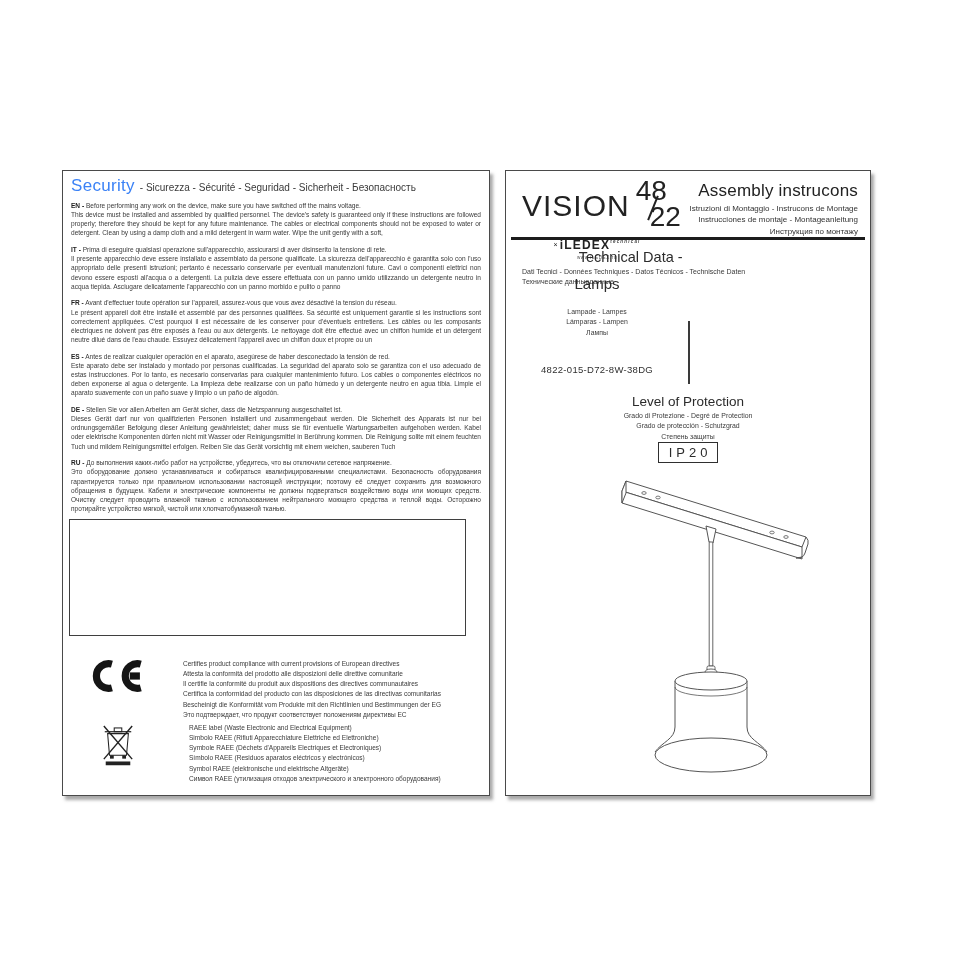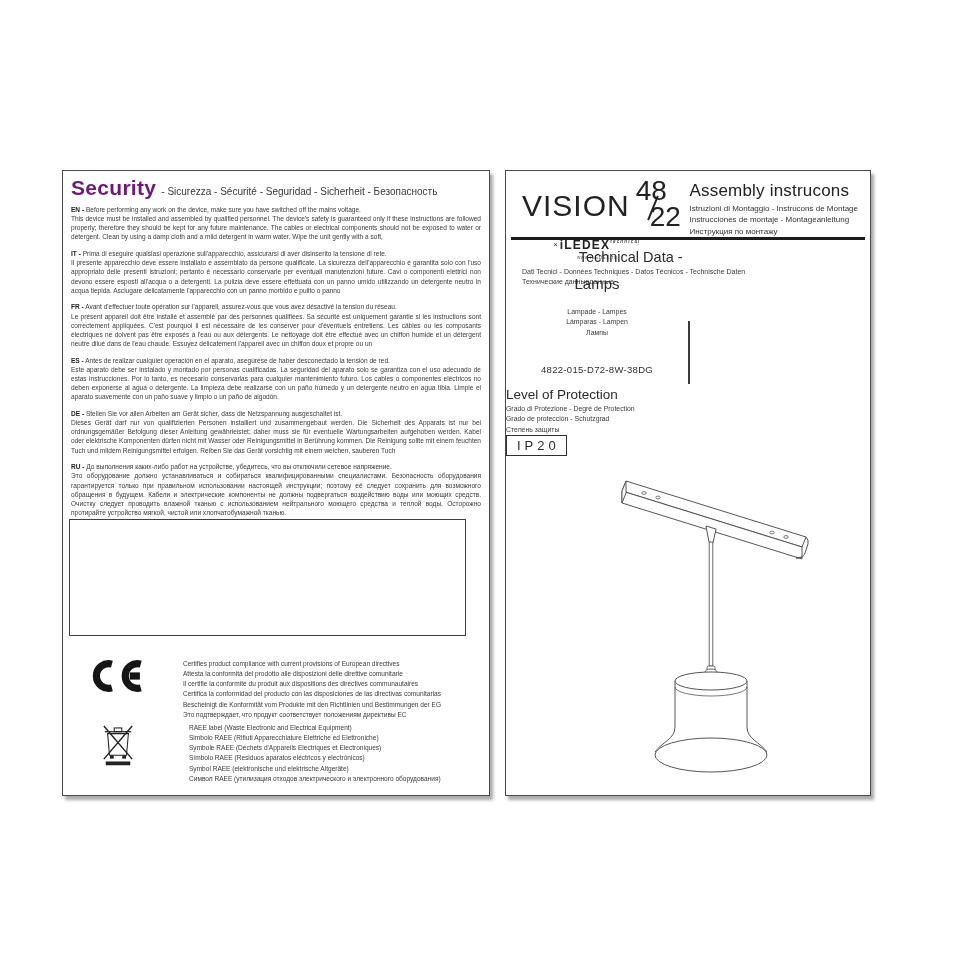--- a/index.html
+++ b/index.html
@@ -6,21 +6,21 @@
   html,body { width:970px; height:970px; background:#ffffff; font-family:"Liberation Sans", sans-serif; color:#3a3a3a; }
   .canvas { position:relative; width:970px; height:970px; background:#fff; overflow:hidden; }
 
   .page { position:absolute; background:#fff; border:1.4px solid #4a4a4a; box-shadow:3px 4px 3px rgba(100,100,100,.55); }
   #left-page  { left:62px;  top:170px; width:428px; height:626px; }
   #right-page { left:505px; top:170px; width:366px; height:626px; }
 
   
   .lp-inner { position:absolute; left:8px; right:8px; top:5px; }
   .sec-head { display:flex; align-items:baseline; gap:5px; margin-bottom:5px; }
-  .sec-title { font-size:21px; font-weight:700; color:#701a75; letter-spacing:.3px; }
+  .sec-title { font-size:17px; font-weight:400; color:#3b82f6; letter-spacing:.3px; }
   .sec-sub { font-size:10px; color:#3a3a3a; }
   .lang-block { margin-bottom:7.5px; }
   .lang-block p { font-size:6.55px; line-height:1.4; text-align:justify; color:#3a3a3a; }
   .lang-block .intro b { color:#222; font-weight:bold; }
   .notes-box { position:absolute; left:6px; top:348px; width:397px; height:117px; border:1.2px solid #3f3f3f; background:#fff; }
 
   .cert-row { position:absolute; left:26px; display:flex; align-items:flex-start; gap:26px; }
   #ce-row   { top:486px; }
   #weee-row { top:550px; }
   .cert-icon { flex:0 0 auto; }
@@ -37,41 +37,41 @@
   .frac { position:relative; width:52px; height:52px; }
   .frac .n-top { position:absolute; top:-6px; left:6px; font-size:28px; color:#222; line-height:1; }
   .frac .n-bot { position:absolute; top:20px; left:20px; font-size:28px; color:#222; line-height:1; }
   .frac .slash { position:absolute; top:12px; left:22px; width:2px; height:26px; background:#222; transform:rotate(22deg); }
   .iledex-row { margin-top:0px; text-align:center; width:150px; }
   .iledex-main { font-size:12px; font-weight:bold; letter-spacing:1.2px; color:#222; }
   .iledex-x { font-size:7px; font-weight:normal; vertical-align:2px; margin-right:1px; }
   .iledex-sup { font-size:4.5px; font-style:italic; vertical-align:6px; color:#444; }
   .iledex-site { font-size:4.6px; letter-spacing:.6px; color:#555; margin-top:2px; }
 
-  .asm-head { position:absolute; top:10px; right:12px; text-align:left; }
+  .asm-head { position:absolute; top:10px; right:12px; text-align:right; }
   .asm-title { font-size:17px; color:#222; letter-spacing:.2px; margin-bottom:2px; }
   .asm-lines div { font-size:8px; line-height:1.42; color:#333; }
 
   .thick-rule { position:absolute; top:66px; left:5px; right:5px; height:3px; background:#1c1c1c; }
 
   .td-head { position:absolute; top:78px; left:10px; display:flex; align-items:center;flex-direction:column; }
   .td-title { font-size:14.5px; color:#2b2b2b; white-space:nowrap; }
   .td-subs { margin-left:6px; margin-top:2px; }
   .td-subs div { font-size:7px; line-height:1.45; color:#3a3a3a; }
 
   .td-cols { position:absolute; top:104px; left:0; right:0; display:flex; }
   .td-col { width:50%; text-align:center; }
   .td-col-title { font-size:15px; color:#2b2b2b; margin-bottom:15px; }
   .td-col-subs div { font-size:6.9px; line-height:1.5; color:#3a3a3a; }
   .td-value-spacer { height:26px; }
   .td-value-model { font-size:9.5px; color:#2f2f2f; letter-spacing:.3px; }
   .td-value-power { font-size:12.5px; color:#2b2b2b; letter-spacing:.5px; }
   .td-divider { position:absolute; left:50%; top:150px; width:1.5px; height:63px; background:#3a3a3a; }
 
-  .prot-block { position:absolute; top:216px; left:0; right:0; }
+  .prot-block { position:absolute; top:223px; left:0; right:0; text-align:center; }
   .prot-title { font-size:13.5px; color:#2b2b2b; margin-bottom:2px; }
   .prot-subs div { font-size:6.9px; line-height:1.5; color:#3a3a3a; }
   .prot-badge { display:inline-block; border:1.6px solid #2f2f2f; padding:2px 6px 2px 10px; font-size:13px; letter-spacing:4px; color:#2b2b2b; }
 
   .diagram-wrap { position:absolute; top:298px; left:100px; width:220px; height:325px; }
 </style>
 </head>
 <body>
 
 <div class="canvas">

